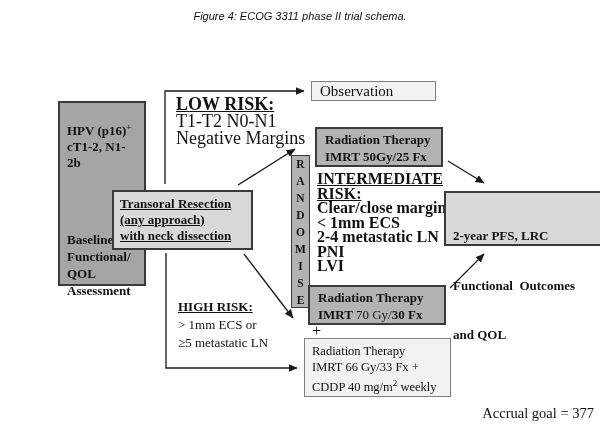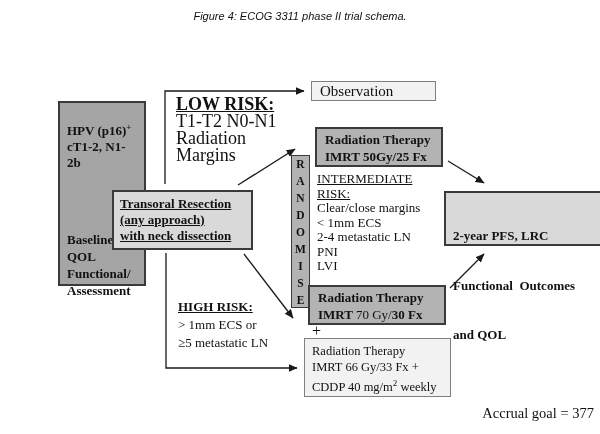--- a/index.html
+++ b/index.html
@@ -27,21 +27,21 @@
   #low-risk{left:176px;top:96px;width:132px;font-size:18px;line-height:17px;}
   #high-risk{left:178px;top:298px;width:132px;font-size:13px;line-height:18px;}
   #observation-box{left:311px;top:81px;width:125px;height:20px;
     font-size:15px;padding:1px 0 4px 8px;}
   #rt-low-box{left:315px;top:127px;width:128px;height:40px;
     font-weight:bold;font-size:13px;padding:2px 0 0 8px;line-height:17px;}
   #randomise-box{left:291px;top:155px;width:19px;height:153px;
     font-weight:bold;font-size:11.5px;text-align:center;line-height:17px;
     background:#b3b3b3;border:1px solid #3a3a3a;}
   #intermediate{left:317px;top:172px;width:136px;
-    font-weight:normal;font-size:13px;line-height:14.5px;}
+    font-weight:bold;font-size:16px;line-height:14.5px;}
   #rt-mid-box{left:308px;top:285px;width:138px;height:40px;
     font-weight:bold;font-size:13px;padding:2px 0 0 8px;line-height:17px;}
   #rt-mid-box .normal{font-weight:normal;}
   #plus-sign{left:312px;top:322px;font-size:16px;}
   #rt-high-box{left:304px;top:338px;width:147px;height:59px;
     font-size:12.5px;padding:4px 0 0 7px;line-height:16px;}
   #outcome-box{left:444px;top:191px;width:176px;height:55px;
     font-weight:bold;font-size:13px;padding:2px 0 0 7px;line-height:16.5px;white-space:pre-wrap;}
   #accrual{right:6px;top:405px;font-size:14.5px;}
   svg.arrows{position:absolute;left:0;top:0;pointer-events:none;}
@@ -66,36 +66,36 @@
     <line x1="244" y1="254" x2="293" y2="318" stroke="#1a1a1a" stroke-width="1.3" marker-end="url(#ah)"></line>
     <line x1="448" y1="161" x2="484" y2="183" stroke="#1a1a1a" stroke-width="1.3" marker-end="url(#ah)"></line>
     <line x1="450" y1="288" x2="484" y2="254" stroke="#1a1a1a" stroke-width="1.3" marker-end="url(#ah)"></line>
   </svg>
 
   <div class="abs gray-box" id="left-box">
     <div><span>HPV (p16)</span><sup>+</sup></div>
     <div>cT1-2, N1-2b</div>
     <div class="group2">
       <div>Baseline</div>
+      <div>Functional/</div>
       <div>QOL</div>
-      <div>Functional/</div>
       <div>Assessment</div>
     </div>
   </div>
 
   <div class="abs light-box" id="transoral-box">
     <div>Transoral Resection</div>
     <div>(any approach)</div>
     <div>with neck dissection</div>
   </div>
 
   <div class="abs" id="low-risk">
     <div class="b u">LOW RISK:</div>
     <div>T1-T2 N0-N1</div>
-    <div>Radiation Margins</div>
+    <div>Negative Margins</div>
   </div>
 
   <div class="abs" id="high-risk">
     <div class="b u">HIGH RISK:</div>
     <div>&gt; 1mm ECS or</div>
     <div>≥5 metastatic LN</div>
   </div>
 
   <div class="abs pale-box" id="observation-box">Observation</div>
 

